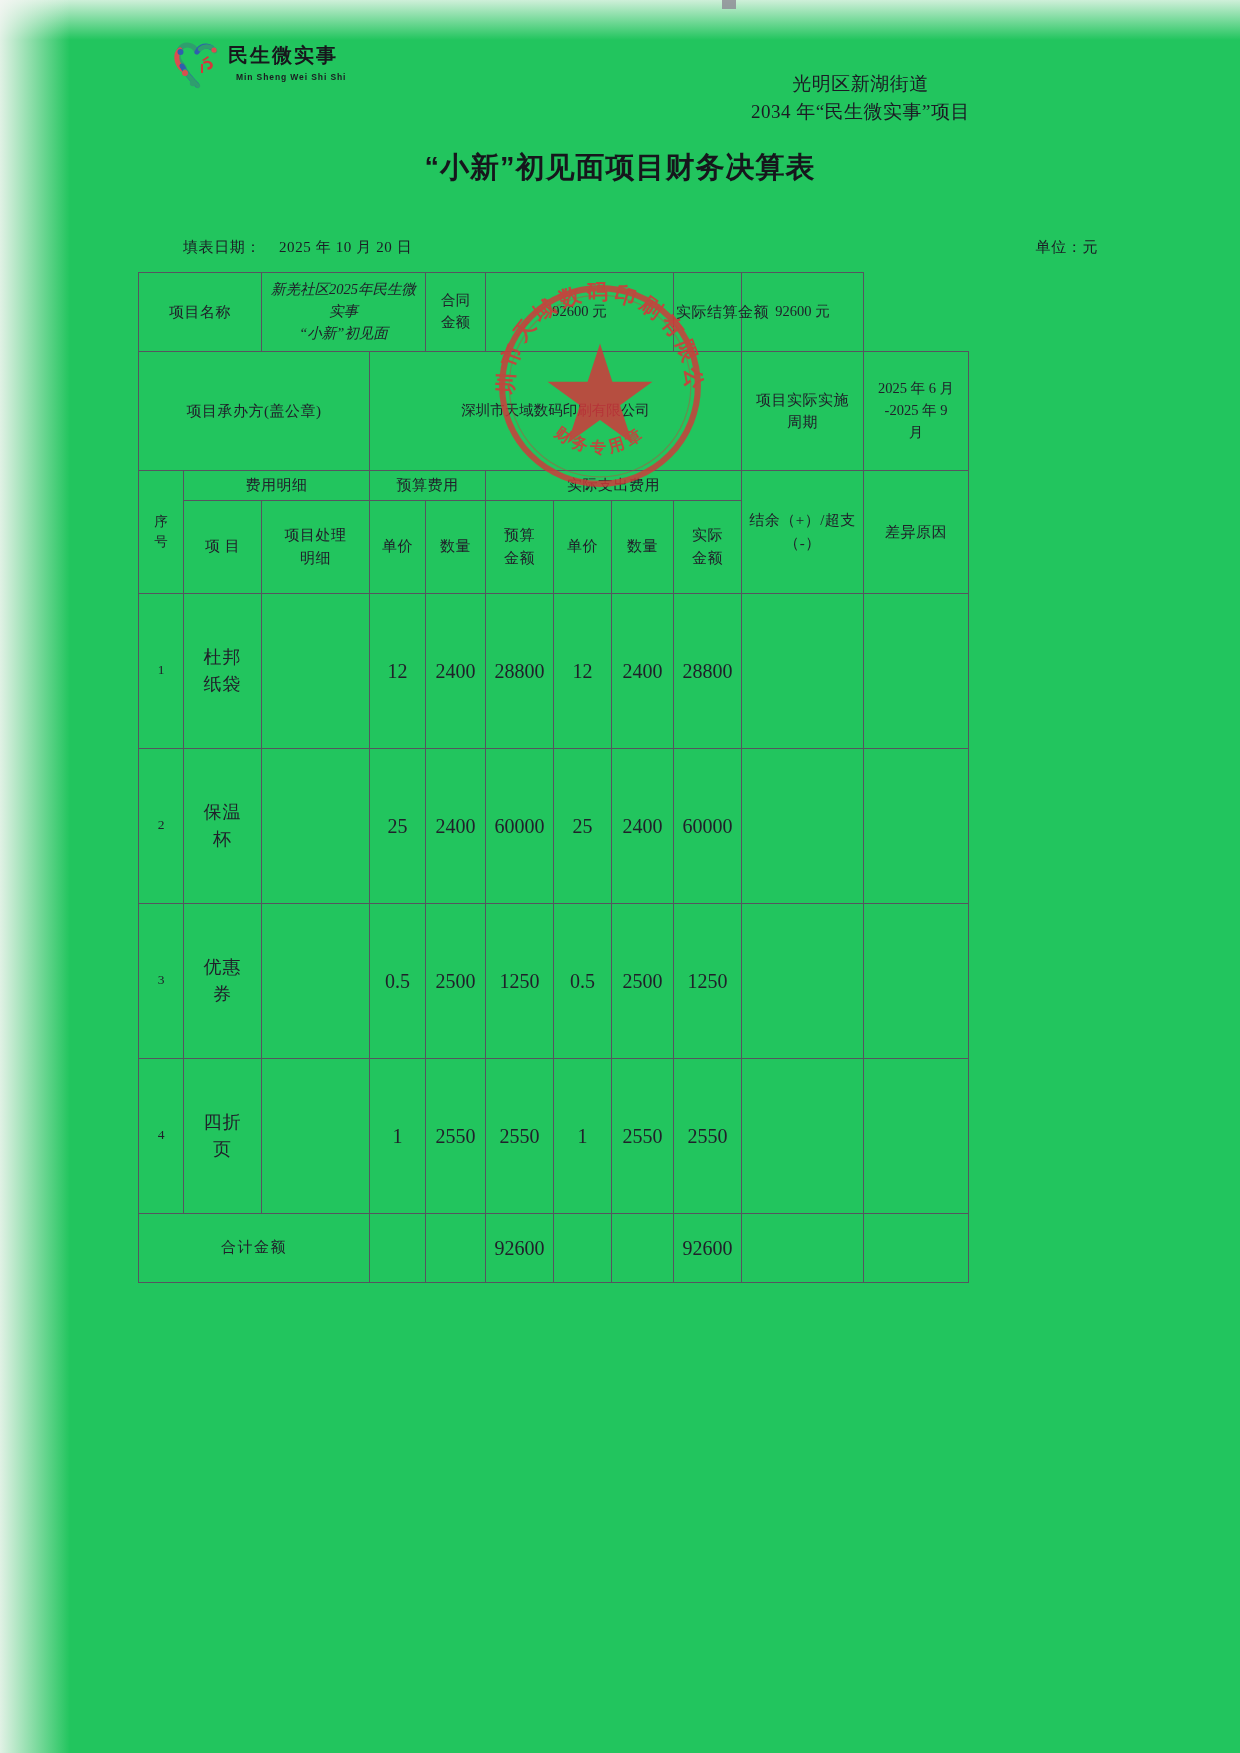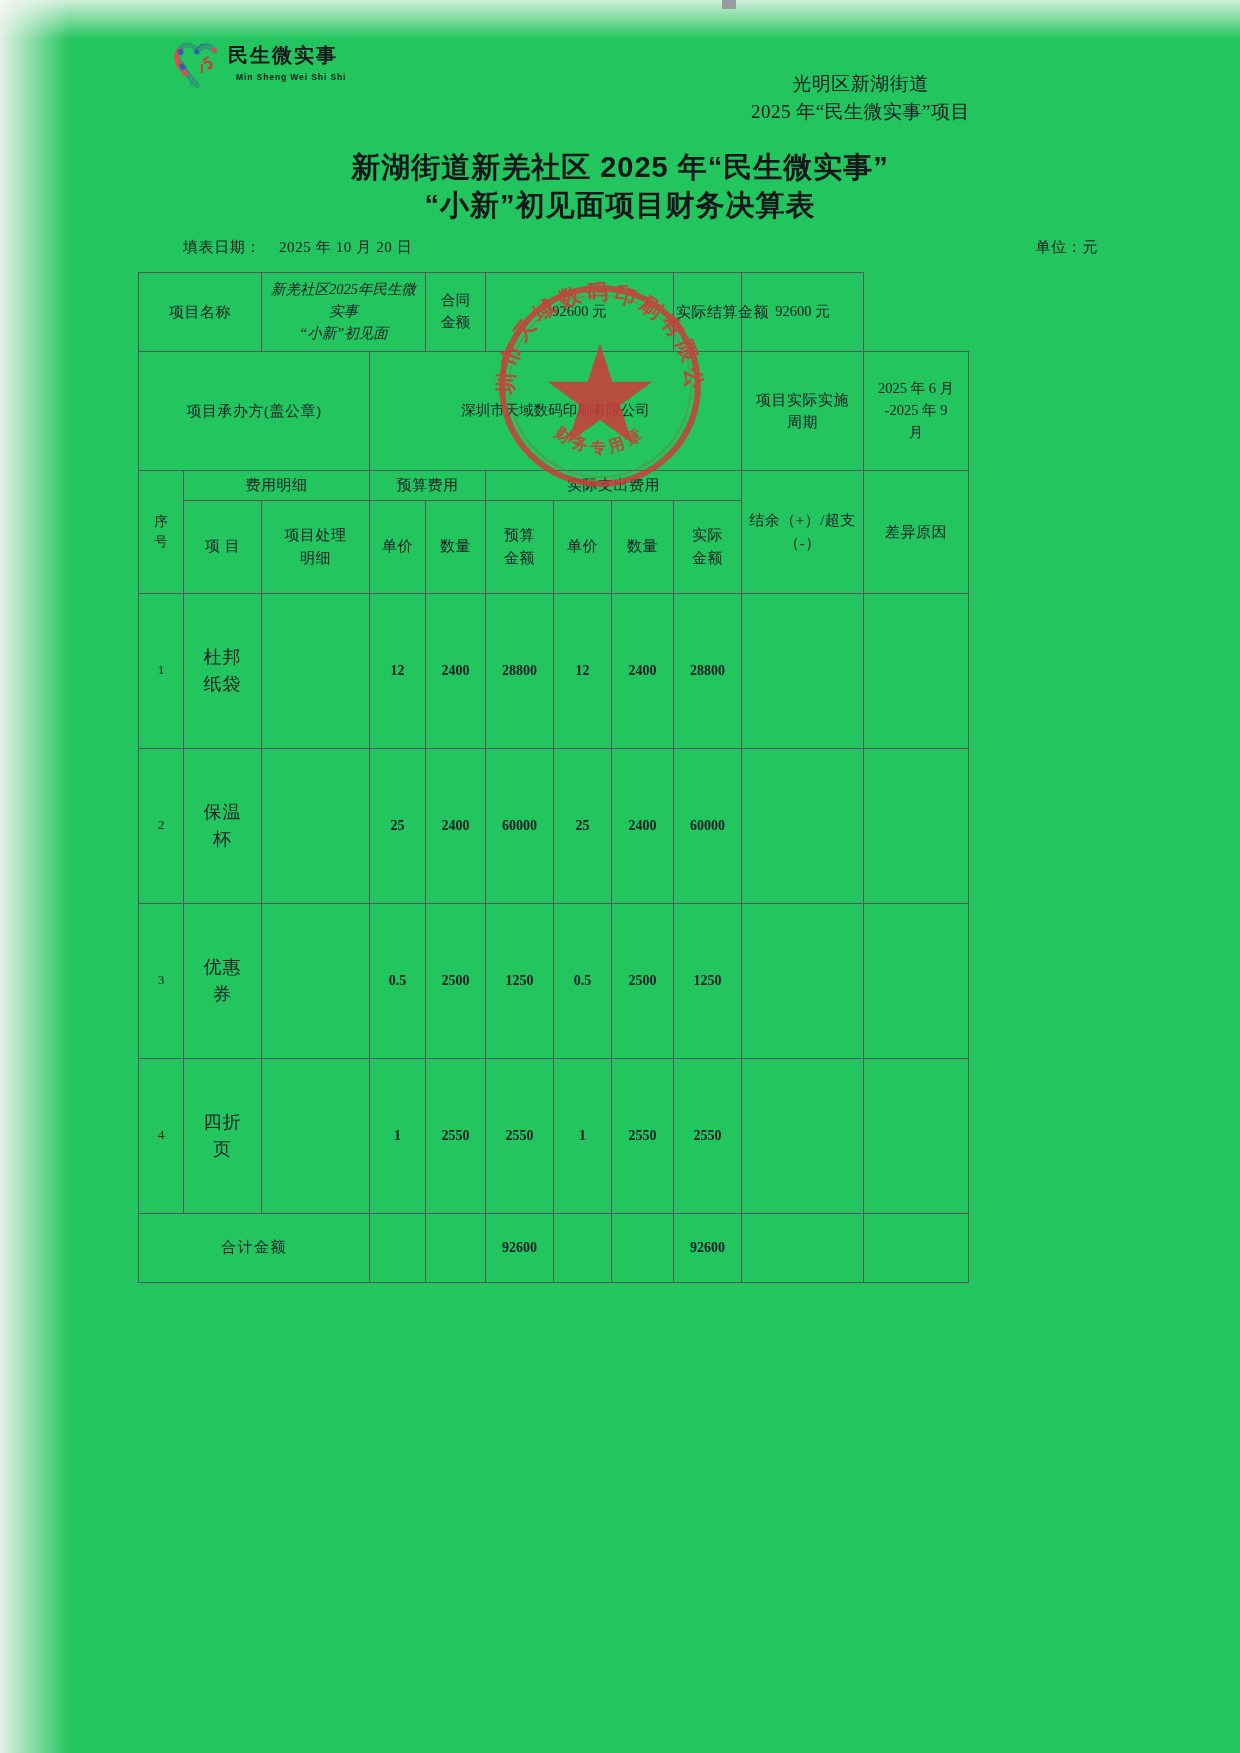--- a/index.html
+++ b/index.html
@@ -135,21 +135,21 @@
   table.sheet td {
     border: 1px solid #55555f;
     text-align: center;
     vertical-align: middle;
     padding: 3px 2px;
     line-height: 1.5;
     word-break: break-all;
   }
   .cell-pad { padding: 6px 4px; }
   .nowrapcell { word-break: keep-all; white-space: nowrap; }
-  .num { font-family: "Liberation Serif", serif; font-size: 14px; font-weight: bold; }
+  .num { font-family: "Liberation Serif", serif; font-size: 20px; }
   .twolines { line-height: 1.55; font-style: italic; }
   .big-item {
     font-size: 18px;
     letter-spacing: 1px;
     line-height: 1.5;
   }
   .seq { font-size: 13.5px; }
   .hdr-label { font-size: 15px; letter-spacing: .5px; }
   .sum-label { font-size: 15px; letter-spacing: 1.5px; }
 
@@ -190,25 +190,24 @@
       </g>
     </svg>
     <div class="logo-text">
       <div class="logo-cn">民生微实事</div>
       <div class="logo-py">Min Sheng Wei Shi Shi</div>
     </div>
   </div>
 
   <div class="doc-header">
     <div>光明区新湖街道</div>
-    <div>2025 年“民生微实事”项目</div>
+    <div>2034 年“民生微实事”项目</div>
   </div>
 
   <div class="title-block">
-    <div class="title-line">新湖街道新羌社区 2025 年“民生微实事”</div>
     <div class="title-line">“小新”初见面项目财务决算表</div>
   </div>
 
   <div class="meta-row">
     <div class="meta-left">
       <span class="lbl">填表日期：</span><span>2025 年 10 月 20 日</span>
     </div>
     <div class="meta-right">单位：元</div>
   </div>
 

